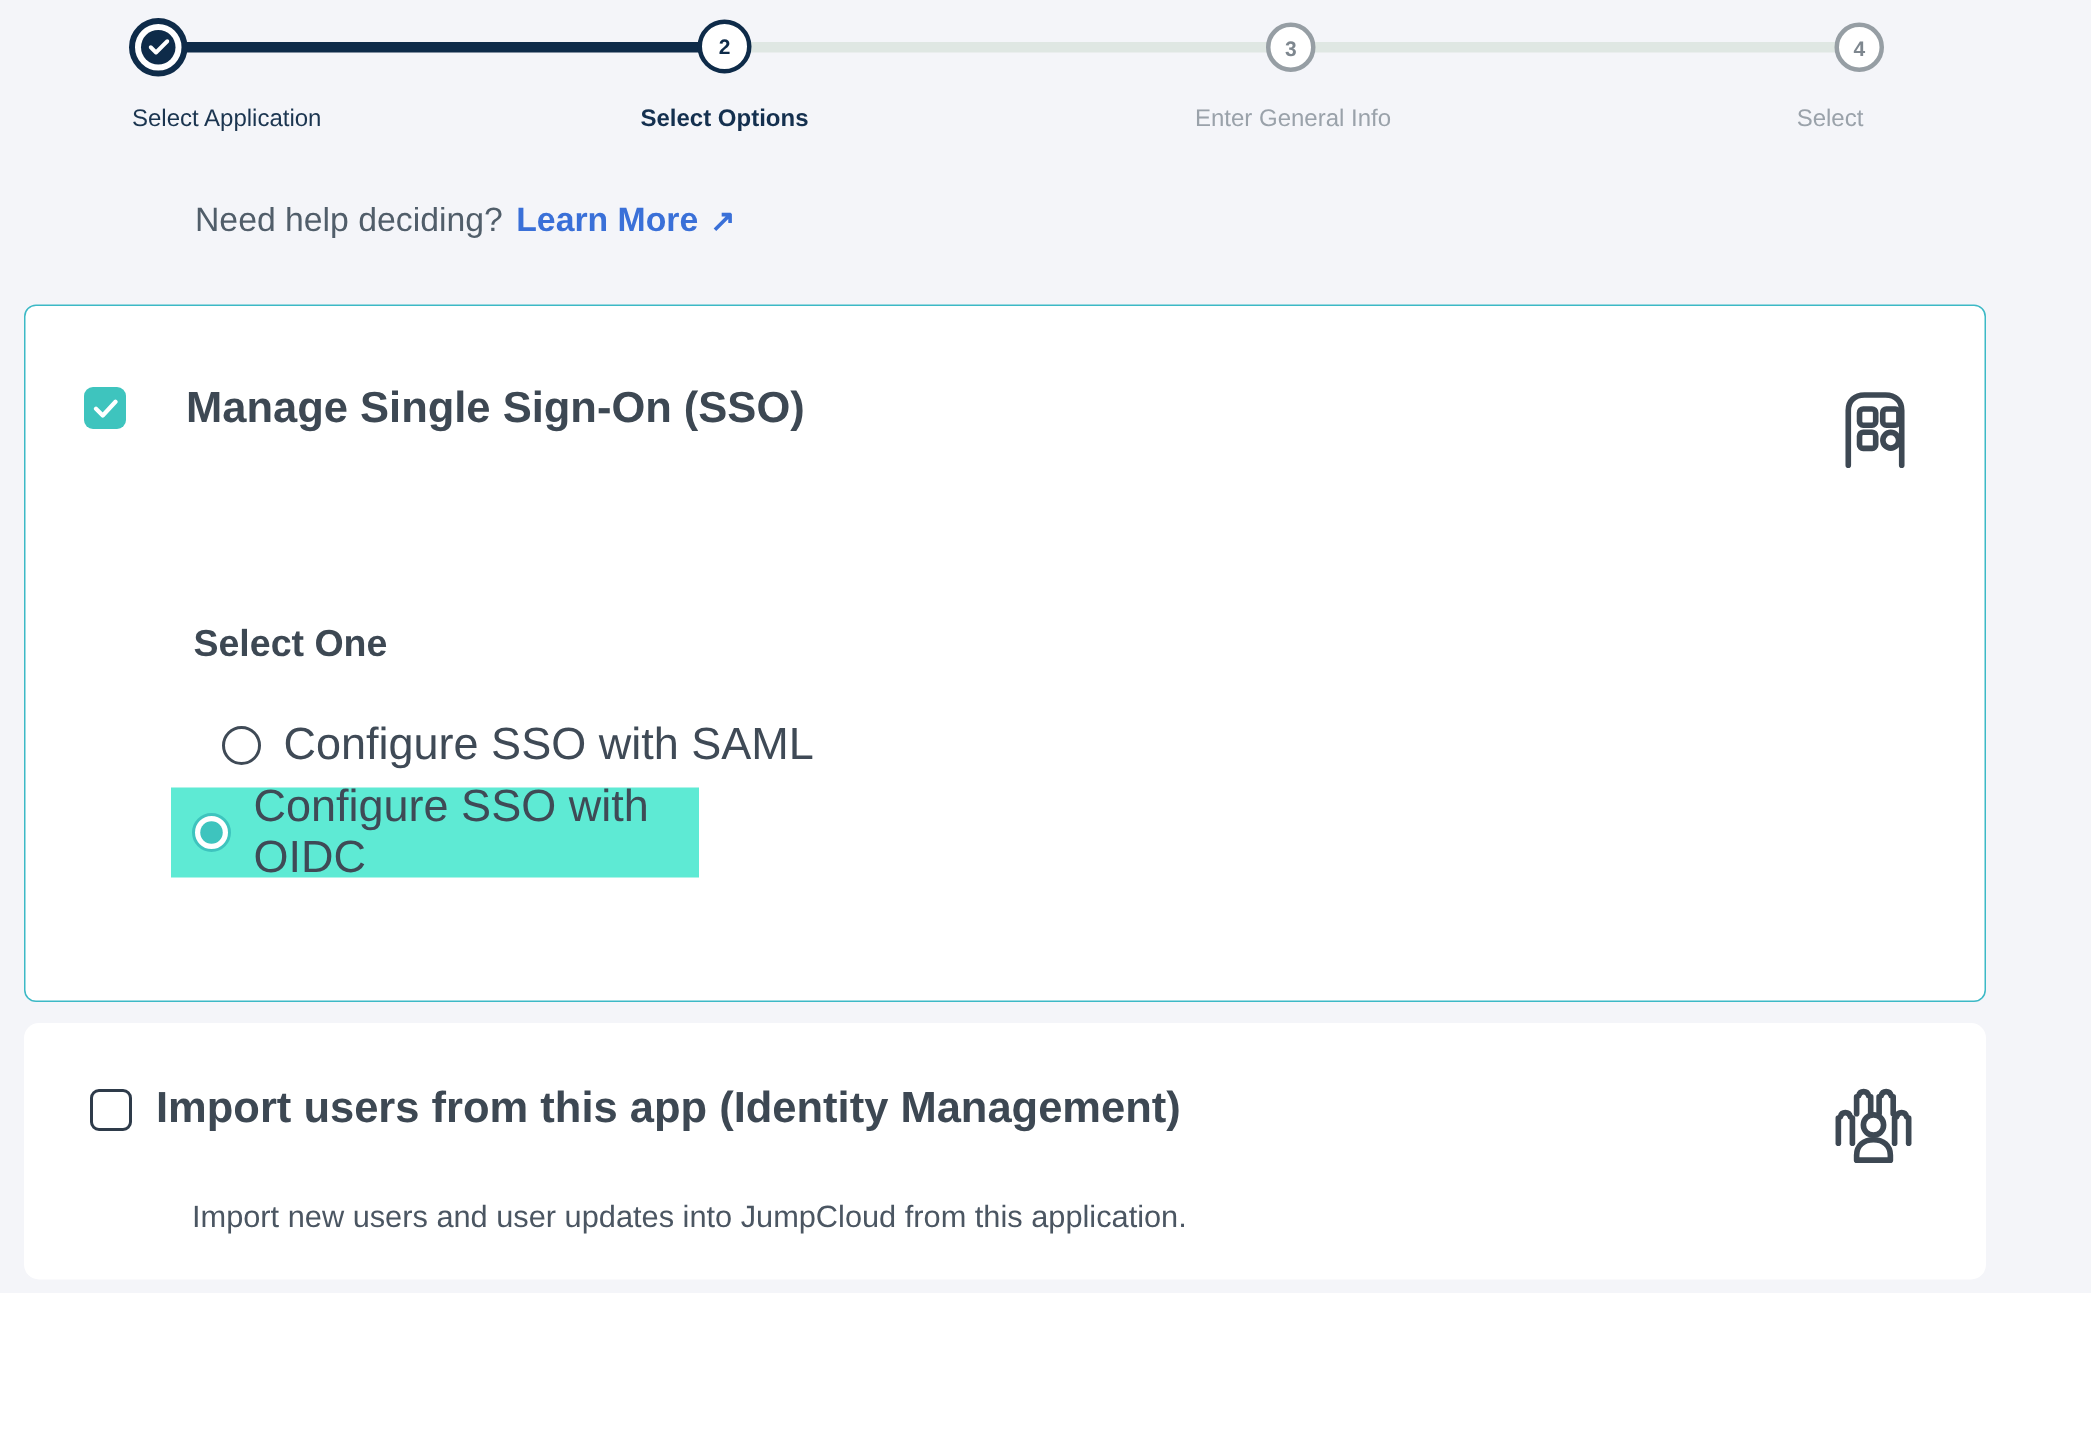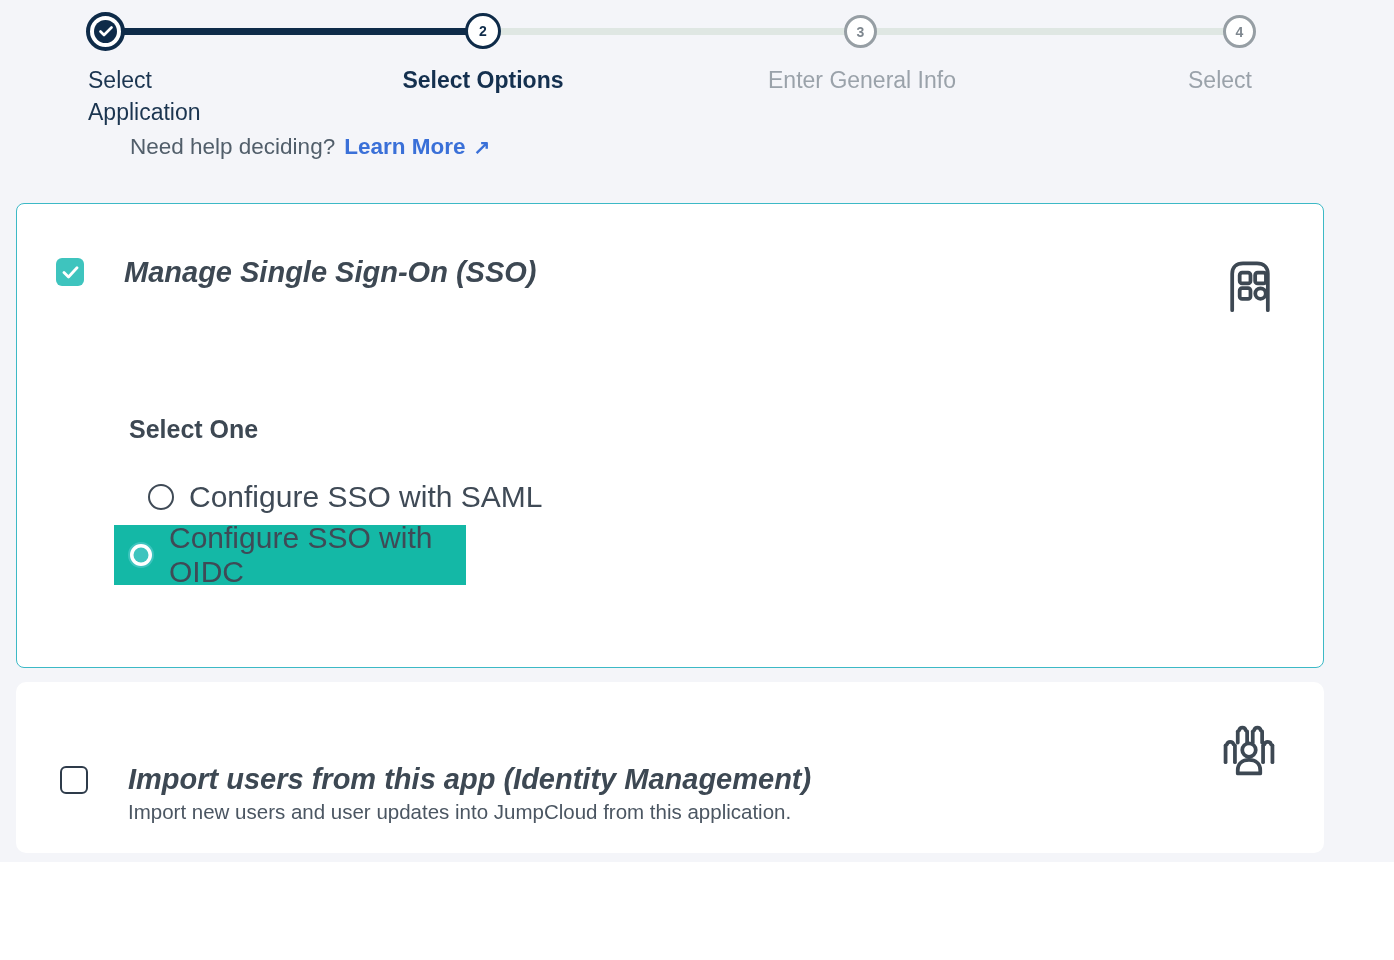--- a/index.html
+++ b/index.html
@@ -12,21 +12,21 @@
   .stepper { position:absolute; left:0; top:0; width:1394px; height:135px; }
   .track { position:absolute; left:483px; top:28px; width:757px; height:7px; background:#DFE7E3; }
   .track-done { position:absolute; left:105px; top:28px; width:378px; height:7px; background:#0E2B49; border-radius:4px; }
   .circle { position:absolute; border-radius:50%; background:#fff; display:flex; align-items:center; justify-content:center; }
   .c1 { left:86px; top:12px; width:39px; height:39px; border:4px solid #0E2B49; }
   .c1 .inner-check { width:23px; height:23px; border-radius:50%; background:#0E2B49; display:flex; align-items:center; justify-content:center; }
   .c2 { left:465px; top:13px; width:36px; height:36px; border:3.5px solid #0E2B49; color:#0E2B49; font-size:14px; font-weight:700; }
   .c3, .c4 { width:33px; height:33px; border:3px solid #969EA4; color:#7E878F; font-size:14px; font-weight:700; }
   .c3 { left:844px; top:15px; }
   .c4 { left:1223px; top:15px; }
-  .slabel { position:absolute; top:64px; font-size:23px; line-height:32px; }
+  .slabel { position:absolute; top:64px; font-size:16px; line-height:32px; }
   .l1 { left:88px; width:150px; color:#1B3550; }
   .l2 { left:333px; width:300px; text-align:center; font-weight:700; color:#14304F; }
   .l3 { left:712px; width:300px; text-align:center; color:#9AA2AA; }
   .l4 { left:1070px; width:300px; text-align:center; color:#9AA2AA; }
 
   
   .help-line { position:absolute; left:130px; top:138px; height:27px; overflow:hidden; white-space:nowrap; }
   .help-line .inner { display:inline-block; margin-top:-4px; font-size:22.5px; color:#515E6A; }
   .help-line a { color:#3A70D8; font-weight:700; text-decoration:none; margin-left:9px; }
   .help-line .arrow { color:#3A70D8; font-weight:700; font-size:20px; margin-left:8px; }
@@ -34,41 +34,41 @@
   
   .card { position:absolute; left:16px; width:1308px; background:#ffffff; }
   .card-sso { top:203px; height:465px; border:1.5px solid #3CB9C6; border-radius:8px; }
   .card-import { top:682px; height:171px; border-radius:10px; }
   .title-annotate { position:absolute; left:29px; top:33px; width:586px; height:70px; display:flex; align-items:center; padding-left:10px; gap:40px; background:#fff; }
 
   .checkbox { width:28px; height:28px; border-radius:6px; display:flex; align-items:center; justify-content:center; flex:0 0 auto; }
   .checkbox.checked { background:#3EC4BE; }
   .checkbox.empty { background:#fff; border:2.5px solid #2E3B4A; }
 
-  .card-title { font-size:29px; font-weight:700; color:#3D4853; white-space:nowrap;font-style:italic; }
+  .card-title { font-size:29px; font-weight:700; color:#3D4853; white-space:nowrap; }
 
   .desc { position:absolute; left:112px; font-size:20.5px; color:#4B5662; }
   .card-sso .desc { top:119px; }
   .card-import .desc { top:118px; }
 
   .select-one { position:absolute; left:112px; top:211px; font-size:25px; font-weight:700; color:#3D4853; }
 
   .radio-row { display:flex; align-items:center; gap:15px; font-size:30px; color:#3F4A56; cursor:pointer; }
   .radio-row-saml { position:absolute; left:131px; top:276px; }
-  .radio-annotate { position:absolute; left:97px; top:321px; width:352px; height:60px; display:flex; align-items:center; padding-left:14px; background:#14b8a6; }
+  .radio-annotate { position:absolute; left:97px; top:321px; width:352px; height:60px; display:flex; align-items:center; padding-left:14px; background:#5eead4; }
   .radio { width:26px; height:26px; border-radius:50%; background:#fff; flex:0 0 auto; position:relative; }
   .radio.unselected { border:2.5px solid #3F4A56; }
   .radio.selected { border:2.5px solid #3EC4BE; }
   .radio.selected::after { content:""; position:absolute; left:50%; top:50%; transform:translate(-50%,-50%); width:15px; height:15px; border-radius:50%; background:#3EC4BE; }
 
   .corner-icon { position:absolute; left:1203px; }
   .card-sso .corner-icon { top:47px; }
   .card-import .corner-icon { top:36px; }
 
-  .row-head { position:absolute; left:44px; top:41px; display:flex; align-items:center; gap:40px;margin-top:40px; }
+  .row-head { position:absolute; left:44px; top:41px; display:flex; align-items:center; gap:16px; }
 
   
   .footer { position:absolute; left:0; top:862px; width:1394px; height:98px; background:#ffffff; }
 </style>
 </head>
 <body>
 
 <div class="page">
   <div class="content-bg"></div>
 

